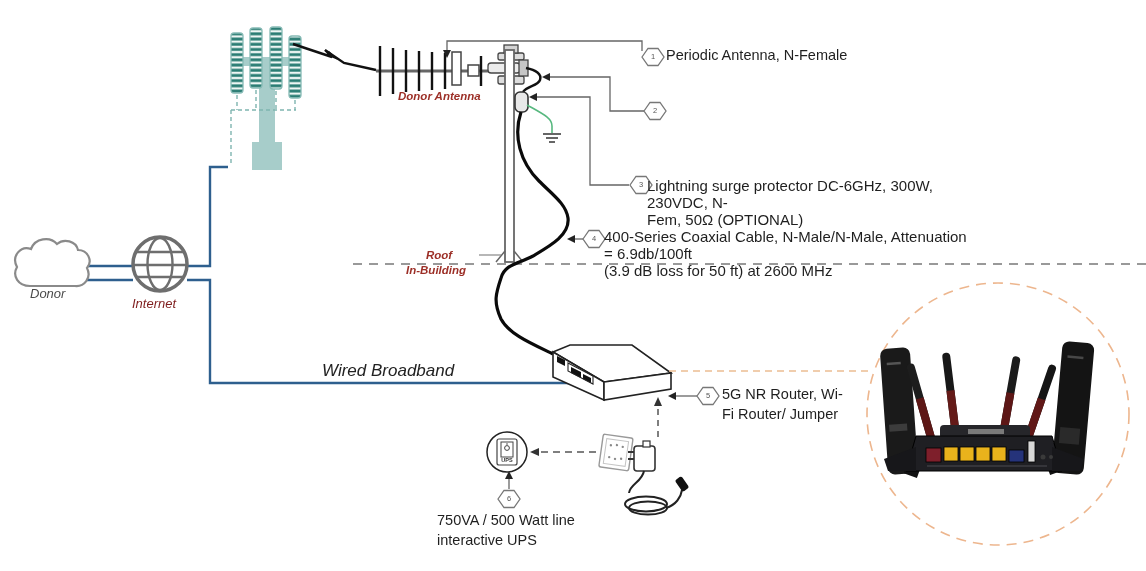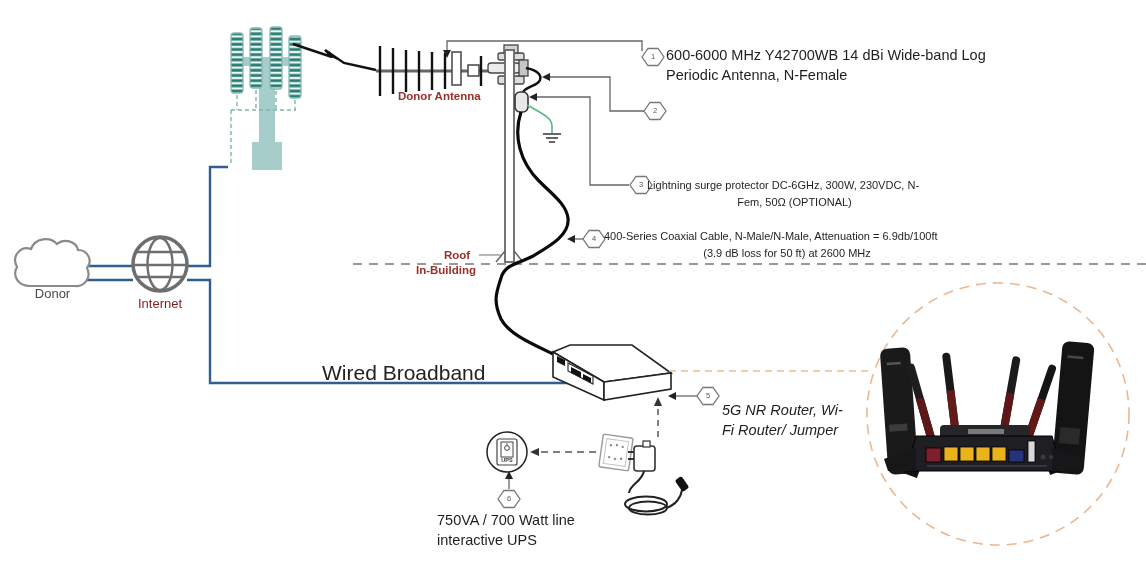--- a/index.html
+++ b/index.html
@@ -1,23 +1,23 @@
 <!DOCTYPE html>
 <html><head>
 <meta charset="utf-8">
 <style>
   html,body{margin:0;padding:0;background:#fff;}
   #canvas{position:relative;width:1146px;height:571px;background:#ffffff;overflow:hidden;
           font-family:"Liberation Sans",sans-serif;}
   #art{position:absolute;left:0;top:0;}
-  .lbl{position:absolute;color:#1c1c1c;white-space:pre;}
+  .lbl{position:absolute;color:#1c1c1c;white-space:pre;font-style:italic;}
   .callout{position:absolute;color:#1f1f1f;}
   .c-big{font-size:14.5px;line-height:20px;}
-  .c-med{font-size:11px;line-height:17px;}
-  .ctr{text-align:center;}
+  .c-med{font-size:15px;line-height:17px;}
+  .ctr{text-align:left;}
   .hexnum{position:absolute;width:22px;text-align:center;font-size:7.5px;color:#555;}
   .redlbl{color:#9c2f27;font-weight:bold;font-size:11.5px;}
   .graylbl{color:#4a4a4a;font-size:13px;}
   .upslbl{position:absolute;font-size:5.5px;font-weight:bold;color:#333;width:22px;text-align:center;}
 </style>
 </head>
 <body>
 
 <div id="canvas">
 
@@ -253,46 +253,45 @@
 </svg>
 
 <div class="hexnum" style="left:642px;top:52px;">1</div>
 <div class="hexnum" style="left:644px;top:106px;">2</div>
 <div class="hexnum" style="left:630px;top:180px;">3</div>
 <div class="hexnum" style="left:583px;top:234px;">4</div>
 <div class="hexnum" style="left:697px;top:391px;">5</div>
 <div class="hexnum" style="left:498px;top:494px;">6</div>
 
 <div class="callout c-big" style="left:666px;top:45px;width:365px;">
-  <div>600-6000 MHz Y42700WB 14 dBi Wide-band Log</div>
   <div>Periodic Antenna, N-Female</div>
 </div>
 
 
 <div class="callout c-med" style="left:647px;top:177px;width:295px;">
   <div>Lightning surge protector DC-6GHz, 300W, 230VDC, N-</div>
   <div class="ctr">Fem, 50Ω (OPTIONAL)</div>
 </div>
 
 <div class="callout c-med" style="left:604px;top:228px;width:366px;">
   <div>400-Series Coaxial Cable, N-Male/N-Male, Attenuation = 6.9db/100ft</div>
   <div class="ctr">(3.9 dB loss for 50 ft) at 2600 MHz</div>
 </div>
 
-<div class="callout c-big" style="left:722px;top:400px;width:135px;font-style:italic;">
+<div class="callout c-big" style="left:722px;top:384px;width:135px;">
   <div>5G NR Router, Wi-</div>
   <div>Fi Router/ Jumper</div>
 </div>
 
 <div class="callout c-big" style="left:437px;top:510px;width:165px;">
-  <div>750VA / 700 Watt line</div>
+  <div>750VA / 500 Watt line</div>
   <div>interactive UPS</div>
 </div>
 
 <div class="lbl graylbl ctr" style="left:30px;top:286px;width:45px;">Donor</div>
 <div class="lbl graylbl ctr" style="left:132px;top:296px;width:56px;color:#7f1d1d;">Internet</div>
 <div class="lbl redlbl" style="left:398px;top:90px;">Donor Antenna</div>
 <div class="lbl redlbl ctr" style="left:426px;top:249px;width:62px;">Roof</div>
 <div class="lbl redlbl ctr" style="left:406px;top:264px;width:80px;">In-Building</div>
-<div class="lbl" style="left:322px;top:361px;font-size:21px;color:#222;">Wired Broadband</div>
+<div class="lbl" style="left:322px;top:361px;font-size:17px;color:#222;">Wired Broadband</div>
 <div class="upslbl" style="left:496px;top:457px;">UPS</div>
 
 </div>
 
 </body></html>

